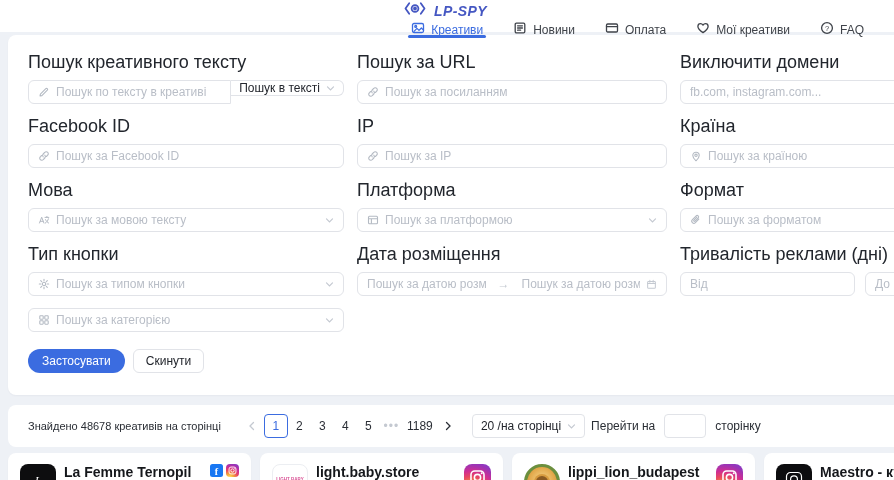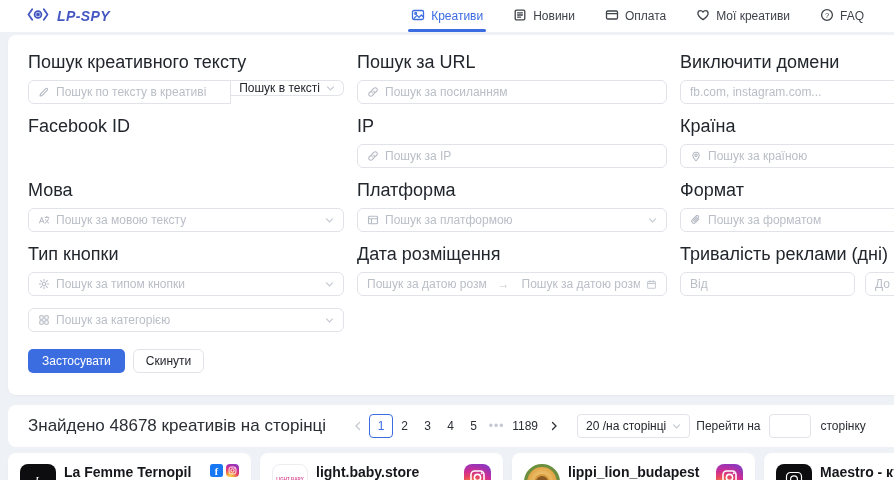--- a/index.html
+++ b/index.html
@@ -2,21 +2,21 @@
 <html><head>
 <meta charset="utf-8">
 <style>
   * { margin:0; padding:0; box-sizing:border-box; }
   html,body { width:894px; height:480px; overflow:hidden; background:#eef1f6;
               font-family:"Liberation Sans", sans-serif; }
   body { position:relative; }
 
   
   .topbar { height:32px; background:#fff; display:flex; align-items:center;
-            padding:0 30px 0 26px; }
+            padding:0 30px 0 26px;flex-direction:column; }
   .logo { display:flex; align-items:center; gap:7px; }
   .logo-text { font-size:14px; font-weight:bold; font-style:italic; color:#4557c2;
                letter-spacing:.4px; }
   .nav { margin-left:auto; display:flex; gap:30px; height:100%; align-items:stretch; }
   .nav-item { display:flex; align-items:center; gap:6px; font-size:12px; font-weight:500;
               color:#3f434a; position:relative; cursor:pointer; }
   .nav-item svg { flex:0 0 auto; }
   .nav-item.active { color:#3b6ce0; }
   .nav-item.active::after { content:""; position:absolute; left:-3px; right:-3px; bottom:0;
                             height:3px; background:#3b6ce0; border-radius:2px; }
@@ -37,29 +37,29 @@
   .group { display:flex; }
   .group .input.main { flex:1; border-radius:6px 0 0 6px; }
   .addon { display:flex; align-items:center; gap:6px; height:16px; border:1px solid #e1e3e8;
            border-left:none; border-radius:0 6px 6px 0; padding:0 8px; font-size:12px;
            color:#23262d; white-space:nowrap; cursor:pointer; }
   .range-sep { color:#c4c9d1; font-size:12px; padding:0 6px; }
   .ph { font-size:12px; color:#b9bec7; white-space:nowrap; overflow:hidden; }
   .duo { display:flex; gap:10px; }
   .duo .input { flex:1; }
   .actions { display:flex; gap:8px; margin-top:17px; }
-  .btn-primary { height:24px; padding:0 14px; border:none; border-radius:5px; background:#3b6ce0;
+  .btn-primary { height:24px; padding:0 14px; border:none; border-radius:12px; background:#3b6ce0;
                  color:#fff; font-size:12px; font-weight:500; font-family:inherit; cursor:pointer; }
   .btn-default { height:24px; padding:0 12px; border:1px solid #e1e3e8; border-radius:6px;
                  background:#fff; color:#23262d; font-size:12px; font-family:inherit; cursor:pointer; }
 
   
   .results { width:1170px; margin:10px 0 0 8px; height:42px; background:#fff; border-radius:8px;
              display:flex; align-items:center; padding:0 20px; }
-  .summary { font-size:17px; color:#2a2e35; margin-right:20px; }
+  .summary { font-size:11px; color:#2a2e35; margin-right:20px; }
   .pager { display:flex; align-items:center; }
   .page, .pg-arrow, .pg-dots { min-width:23px; height:24px; display:flex; align-items:center;
             justify-content:center; font-size:12px; color:#2a2e35; cursor:pointer; }
   .pg-arrow.prev { color:#c4c9d1; }
   .pg-dots { color:#c4c9d1; letter-spacing:1px; cursor:default; }
   .page.active { border:1px solid #3b6ce0; border-radius:4px; color:#3b6ce0; font-weight:500;
                  background:#fff; min-width:24px; }
   .pagesize { display:flex; align-items:center; gap:6px; height:24px; border:1px solid #e1e3e8;
               border-radius:4px; padding:0 8px; font-size:12px; color:#23262d; margin-left:12px;
               cursor:pointer; white-space:nowrap; }
@@ -208,20 +208,29 @@
       <span class="flabel">Виключити домени</span>
       <div class="input">
         <input placeholder="fb.com, instagram.com..." style="">
       </div>
     </div>
   </div>
 
   <div class="frow">
     <div class="c1">
       <span class="flabel">Facebook ID</span>
+      <div class="input">
+        <span class="ficon">
+          <svg width="12" height="12" viewBox="0 0 12 12" fill="none" stroke="currentColor" stroke-width="1.1" stroke-linecap="round">
+            <path d="M5.2 6.8a2 2 0 0 1 0-2.8l1.5-1.5a2 2 0 1 1 2.8 2.8L8.3 6.5"></path>
+            <path d="M6.8 5.2a2 2 0 0 1 0 2.8L5.3 9.5a2 2 0 1 1-2.8-2.8L3.7 5.5"></path>
+          </svg>
+        </span>
+        <input placeholder="Пошук за Facebook ID" style="">
+      </div>
     </div>
     <div class="c2">
       <span class="flabel">IP</span>
       <div class="input">
         <span class="ficon">
           <svg width="12" height="12" viewBox="0 0 12 12" fill="none" stroke="currentColor" stroke-width="1.1" stroke-linecap="round">
             <path d="M5.2 6.8a2 2 0 0 1 0-2.8l1.5-1.5a2 2 0 1 1 2.8 2.8L8.3 6.5"></path>
             <path d="M6.8 5.2a2 2 0 0 1 0 2.8L5.3 9.5a2 2 0 1 1-2.8-2.8L3.7 5.5"></path>
           </svg>
         </span>

